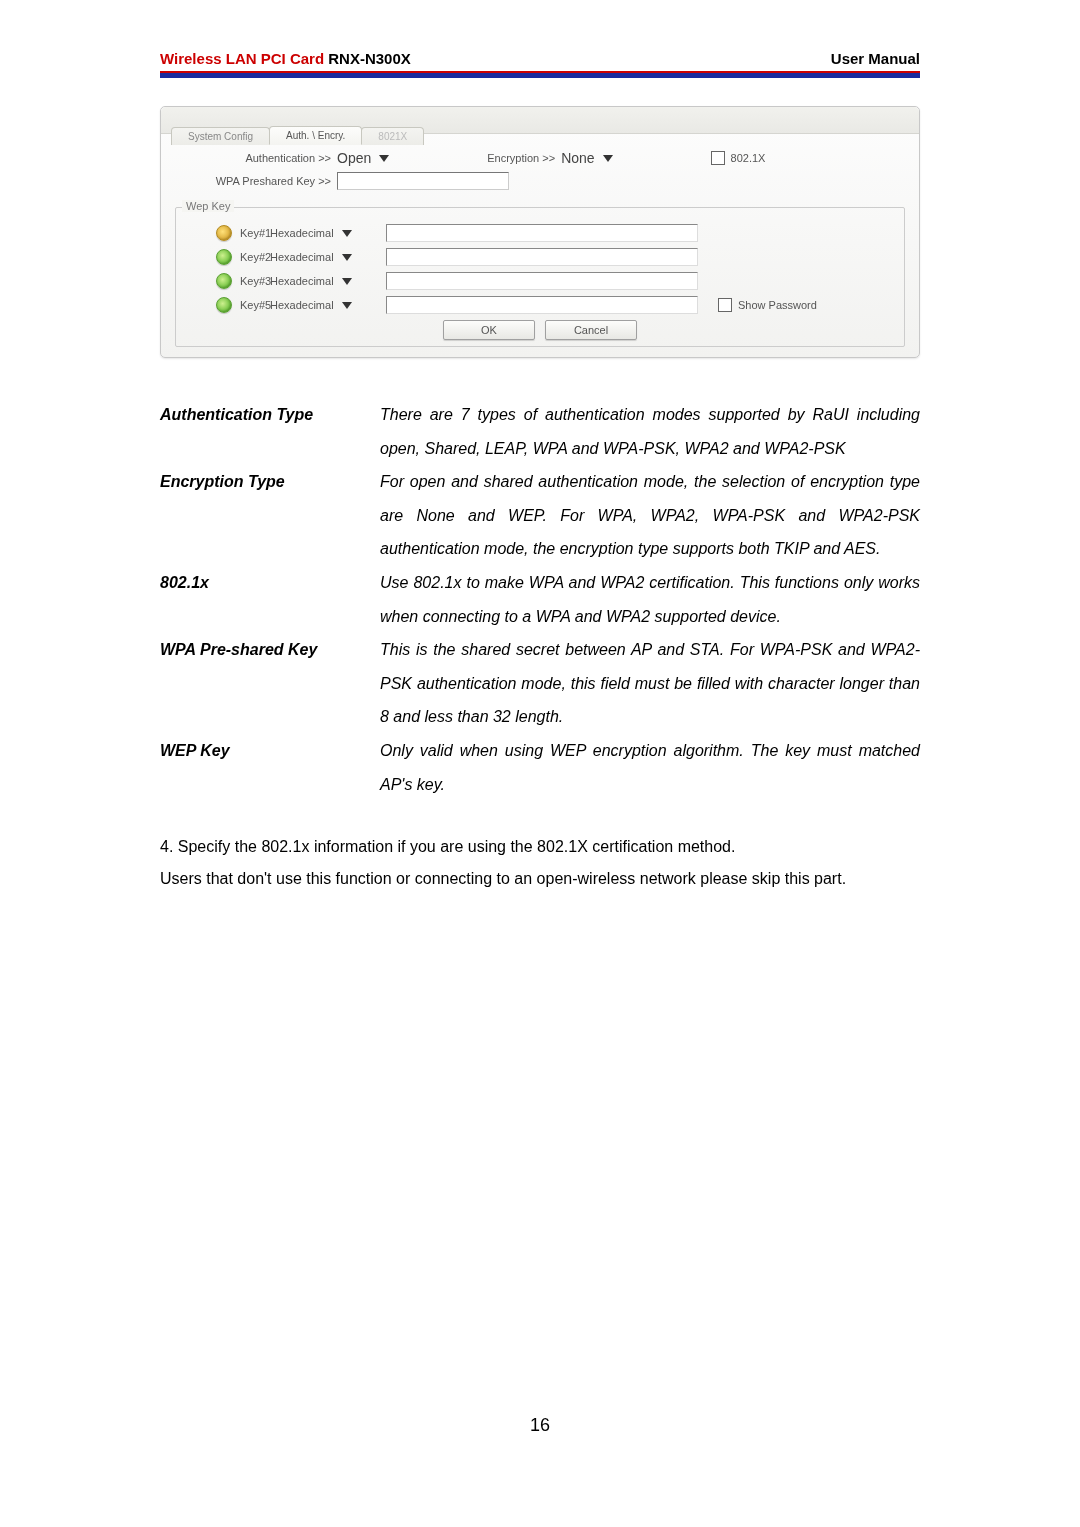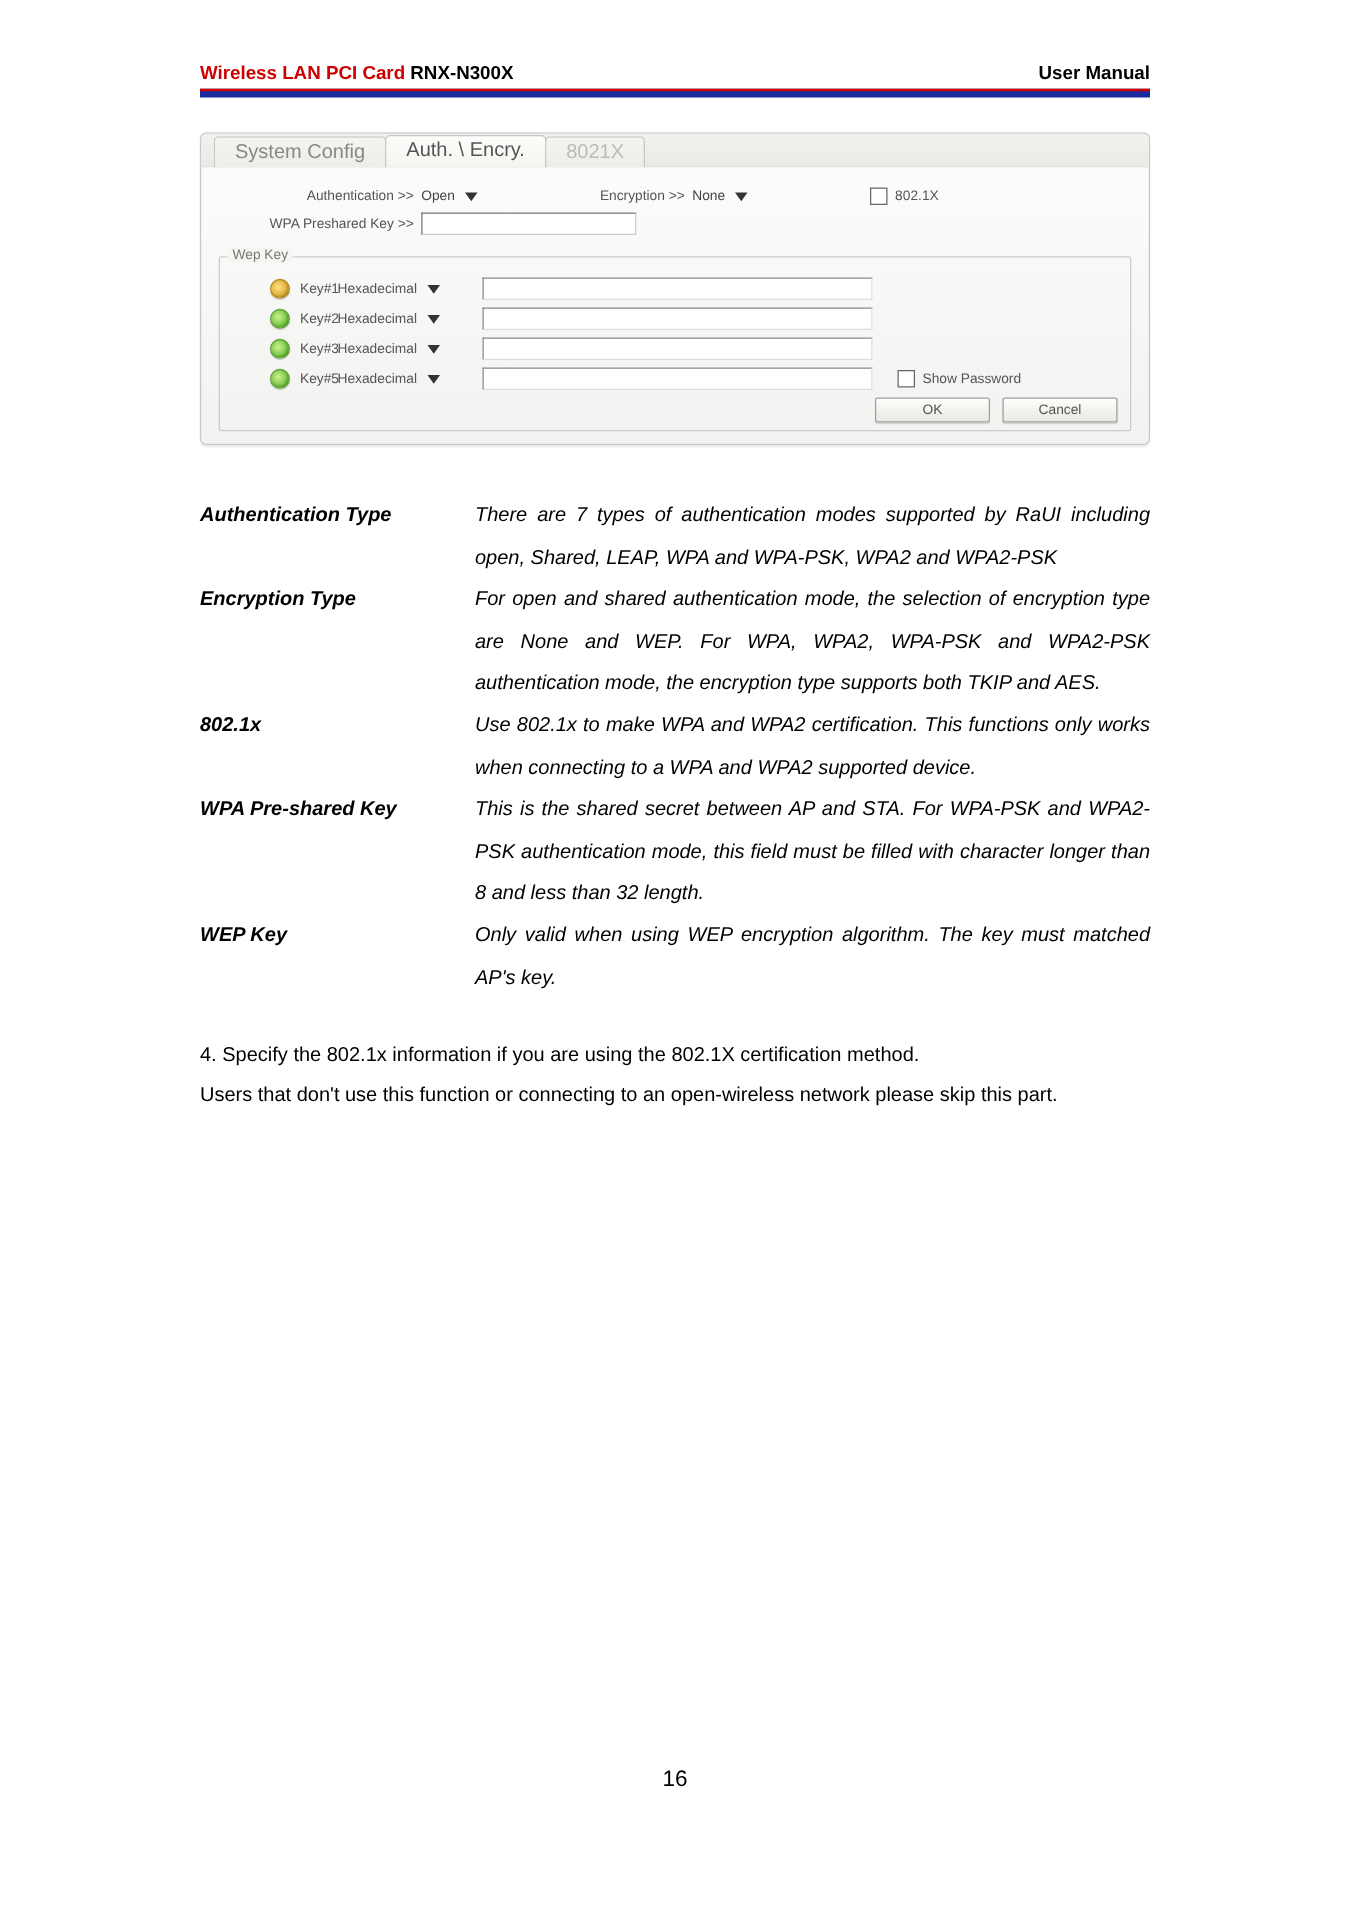--- a/index.html
+++ b/index.html
@@ -48,31 +48,31 @@
     height: 26px;
     align-items: flex-end;
     padding-left: 10px;
     border-bottom: 1px solid #d5d5d0;
     background: linear-gradient(#f1f1ed,#e9e9e5);
     border-top-left-radius: 5px;
     border-top-right-radius: 5px;
   }
   .tab {
     font-family: "Comic Sans MS", cursive, sans-serif;
-    font-size: 16px;
+    font-size: 10px;
     color: #888;
     padding: 3px 16px 3px 16px;
     border: 1px solid #c8c8c0;
     border-bottom: none;
     background: linear-gradient(#f4f4f1,#ecece8);
     border-top-left-radius: 4px;
     border-top-right-radius: 4px;
     margin-right: -1px;
     position: relative;
-    top: 1px;
+    top: 12px;
   }
   .tab.active {
     color: #555;
     background: linear-gradient(#fdfdfb,#f4f4f1);
     border-bottom: 1px solid #f4f4f1;
     z-index: 2;
   }
   .tab.disabled { color: #bbb; }
 
   .content-top {
@@ -86,21 +86,21 @@
   .label-right {
     width: 150px;
     text-align: right;
     font-size: 11px;
     color: #555;
     padding-right: 6px;
   }
   .dropdown {
     display: inline-flex;
     align-items: center;
-    font-size: 11px;
+    font-size: 14px;
     color: #444;
     margin-right: 8px;
     cursor: pointer;
   }
   .chev {
     width: 0; height: 0;
     border-left: 5px solid transparent;
     border-right: 5px solid transparent;
     border-top: 7px solid #333;
     margin-left: 8px;
@@ -180,21 +180,21 @@
     background:#fff;
     margin-left:6px;
   }
   .show-pwd {
     display:flex; align-items:center;
     font-size:11px; color:#555;
     margin-left: 20px;
   }
   .btn-row {
     display:flex;
-    justify-content:flex-end;
+    justify-content:center;
     gap: 10px;
   }
   .btn {
     width: 90px;
     height: 18px;
     border: 1px solid #a0a0a0;
     border-radius: 2px;
     background: linear-gradient(#fdfdfb,#e8e8e4);
     font-size: 11px;
     color: #555;

